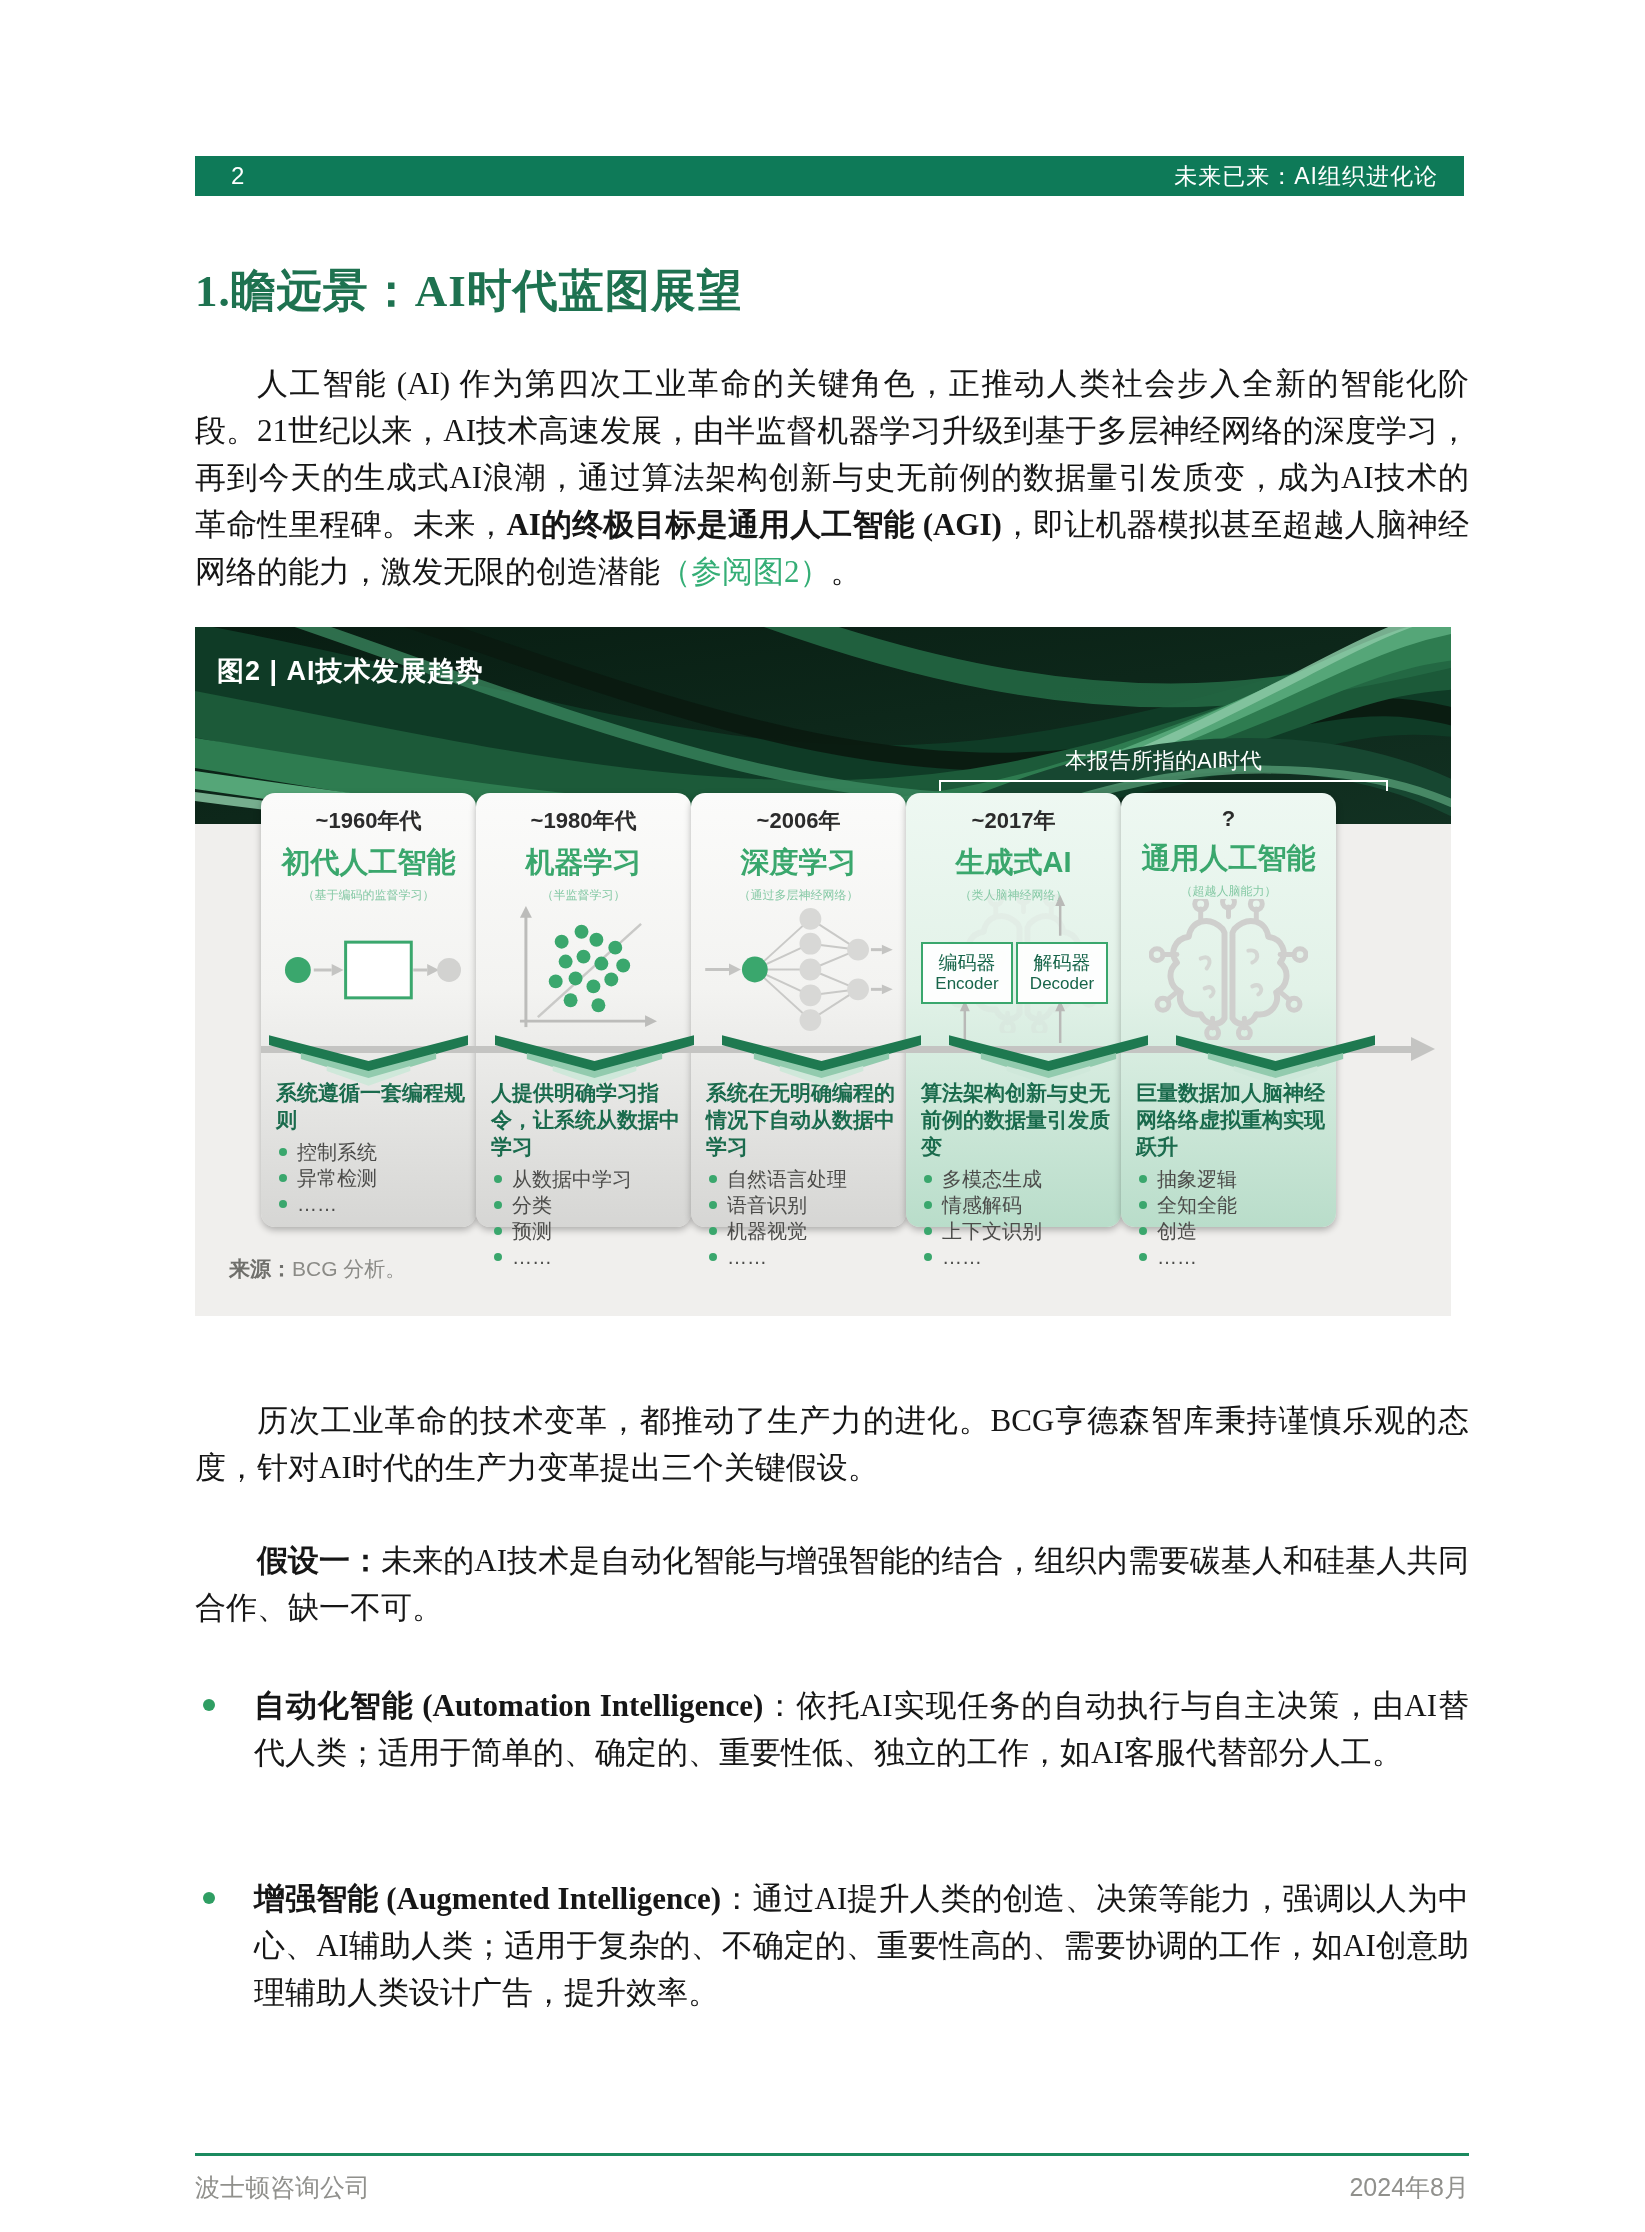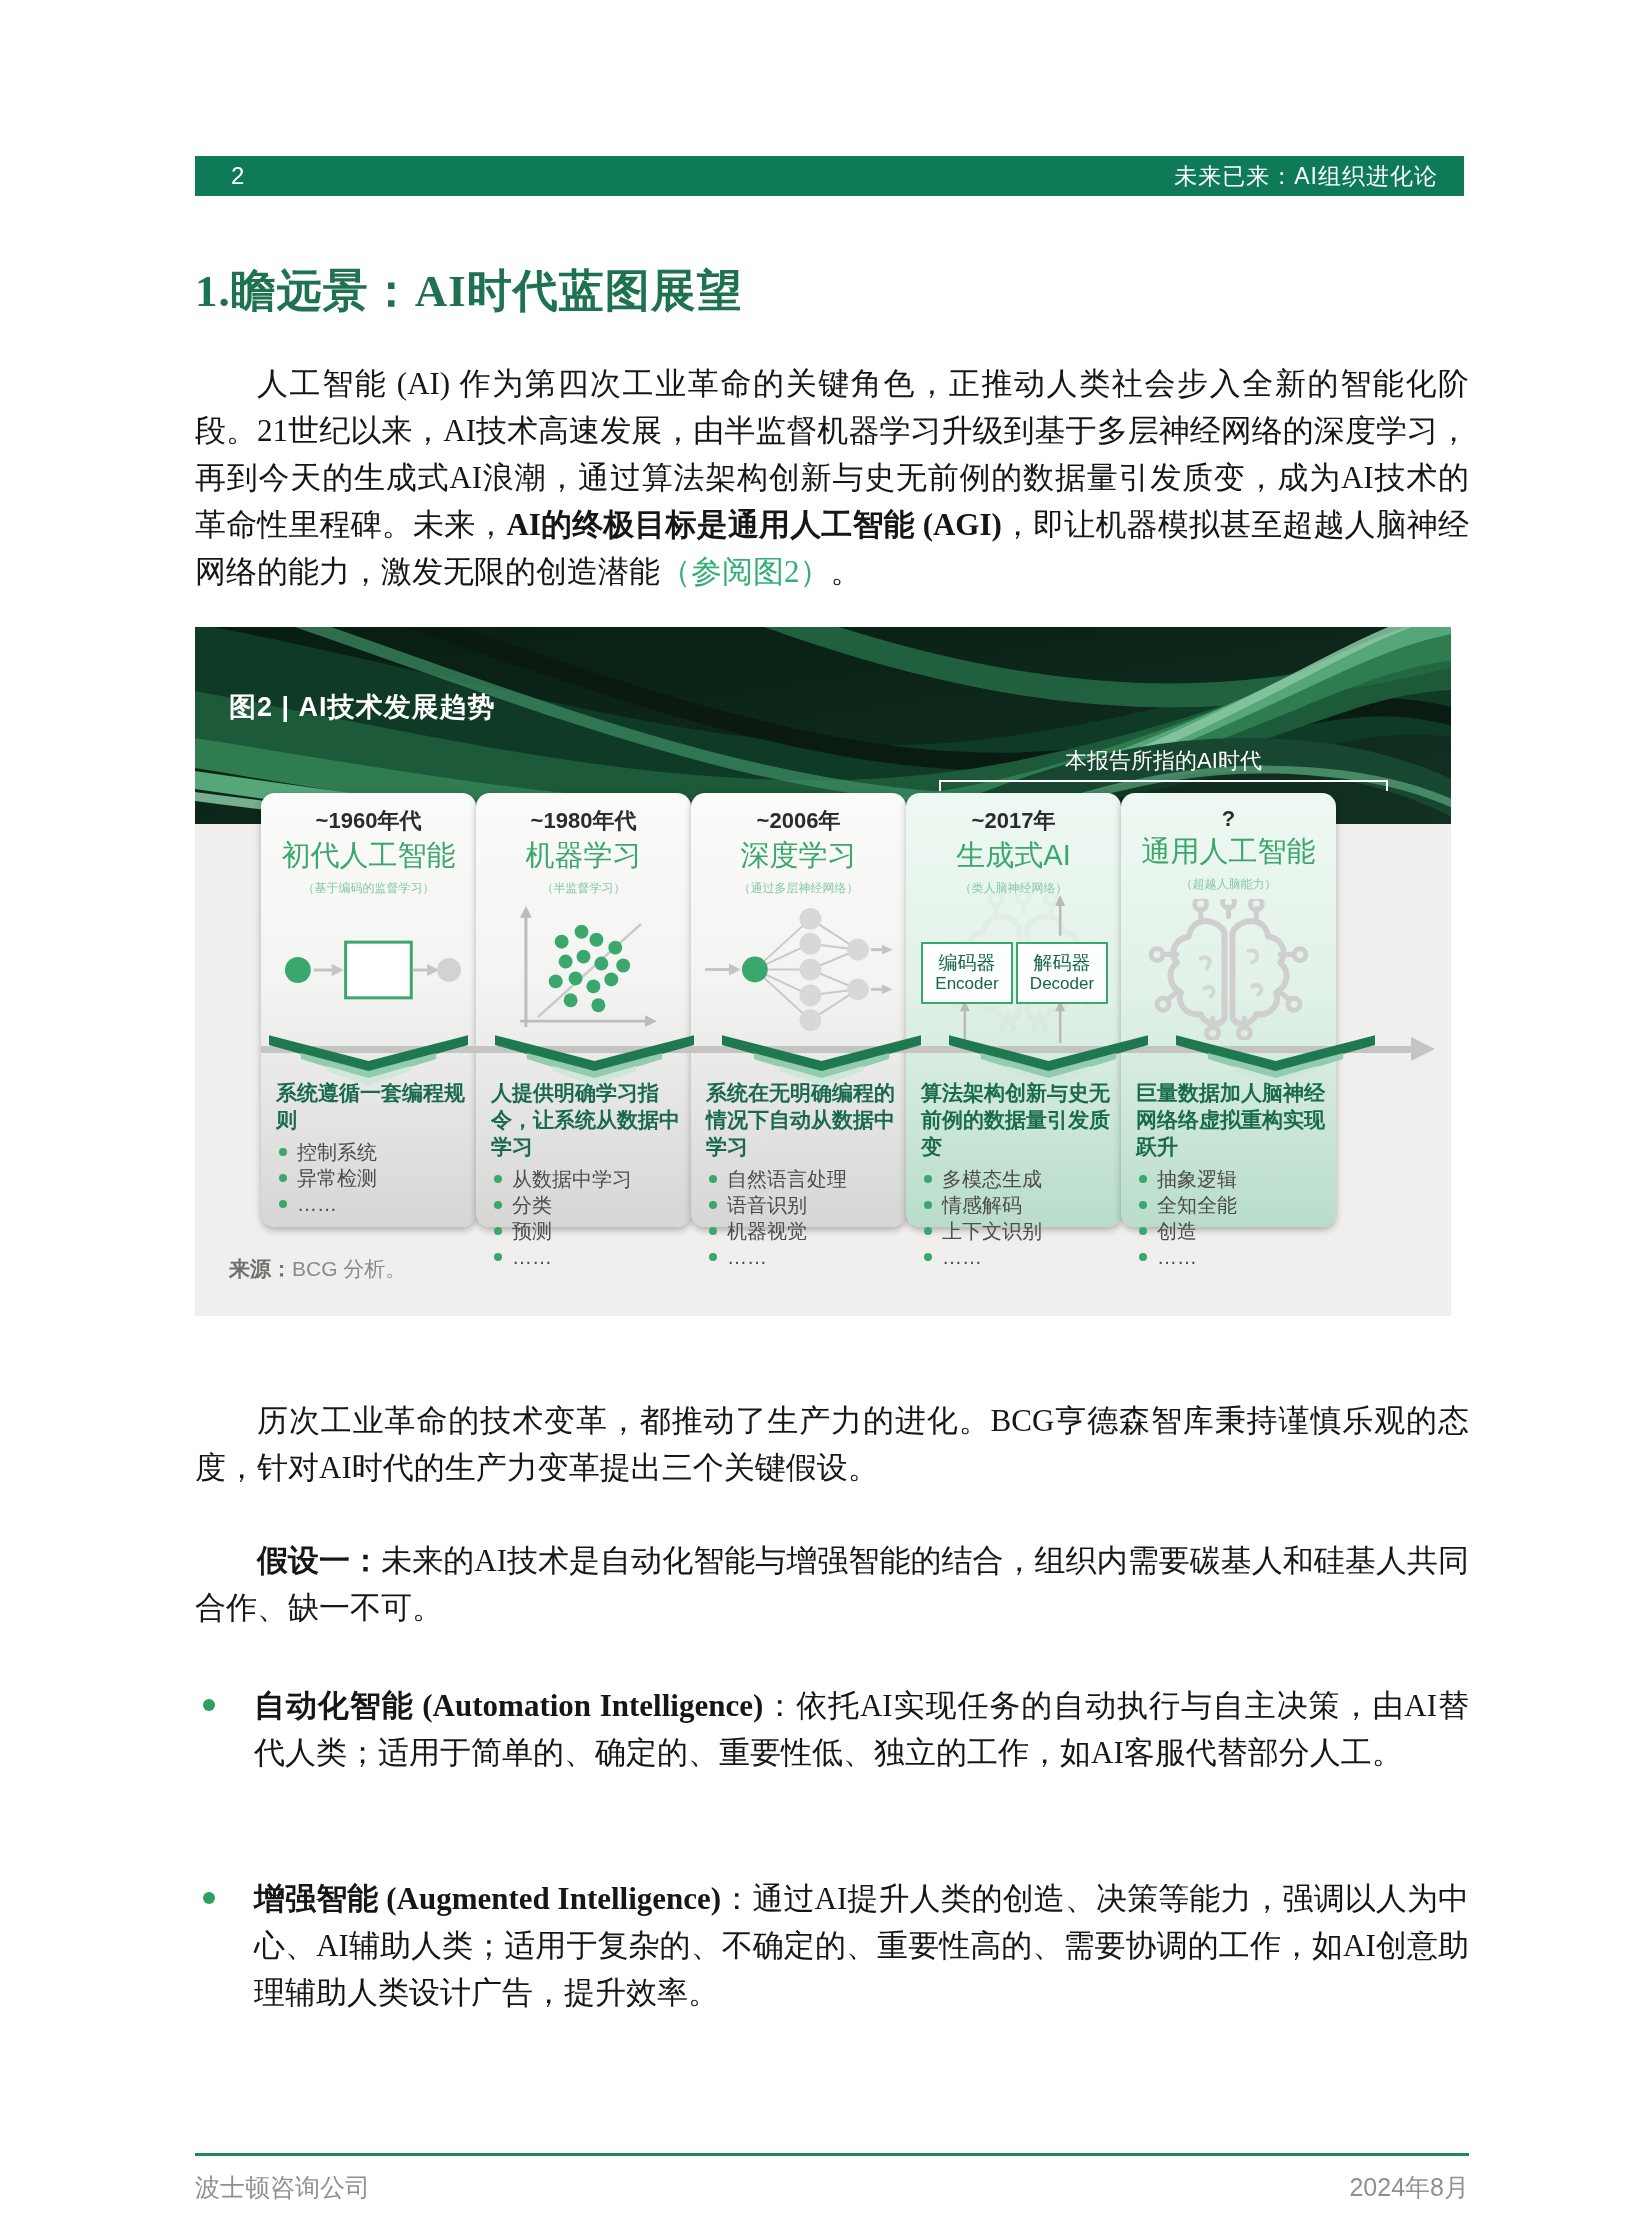--- a/index.html
+++ b/index.html
@@ -20,34 +20,34 @@
             text-align:justify;text-indent:62px;margin:0;}
   .p1{top:360px;}
   .p2{top:1397px;}
   .p3{top:1537px;}
   .green-link{color:#35ae76;}
 
   
   .figure{position:absolute;left:195px;top:627px;width:1256px;height:689px;background:#f0efed;
           font-family:"Liberation Sans","DejaVu Sans",sans-serif;}
   .artwork{position:absolute;left:0;top:0;width:1256px;height:197px;}
-  .fig-title{position:absolute;left:34px;top:26px;color:#ffffff;font-size:27px;font-weight:bold;
-             letter-spacing:1px;margin-top:36px;}
+  .fig-title{position:absolute;left:22px;top:26px;color:#ffffff;font-size:27px;font-weight:bold;
+             letter-spacing:1px;}
   .era-label{position:absolute;left:744px;top:119px;width:449px;text-align:center;color:#ffffff;
              font-size:22px;}
   .era-bracket{position:absolute;left:744px;top:153px;width:449px;height:11px;box-sizing:border-box;
                border-top:2px solid #fff;border-left:2px solid #fff;border-right:2px solid #fff;}
 
   .cards{position:absolute;left:66px;top:166px;width:1122px;height:434px;display:flex;z-index:1;}
   .card{position:relative;width:215px;height:434px;border-radius:14px;box-sizing:border-box;
         box-shadow:0 3px 7px rgba(0,0,0,.28);text-align:center;}
   .card.gray {background:linear-gradient(180deg,#fbfbfa 0%,#f3f3f1 45%,#d6d6d4 100%);}
   .card.green{background:linear-gradient(180deg,#eef8f2 0%,#e2f2e8 45%,#b9ddca 100%);}
   .card .year{margin-top:13px;font-size:22px;font-weight:bold;color:#2b2b2b;}
-  .card .card-title{margin-top:0;font-size:29px;font-weight:normal;color:#3aa76d;}
+  .card .card-title{margin-top:7px;font-size:29px;font-weight:bold;color:#3aa76d;}
   .card .card-sub{margin-top:4px;font-size:12px;color:#85c9a5;}
   .icon-area{position:absolute;left:0;right:0;top:101px;height:151px;display:flex;
              align-items:center;justify-content:center;}
 
   .desc{position:absolute;left:15px;right:9px;top:286px;text-align:left;}
   .desc-title{font-size:21px;line-height:27px;font-weight:bold;color:#1a6b4d;}
   .desc ul{list-style:none;margin:6px 0 0 0;padding:0;}
   .desc li{position:relative;padding-left:21px;font-size:20px;line-height:26px;color:#4c4c4a;}
   .desc li .dot{position:absolute;left:3px;top:9px;width:8px;height:8px;border-radius:50%;
                 background:#3aa76d;}

